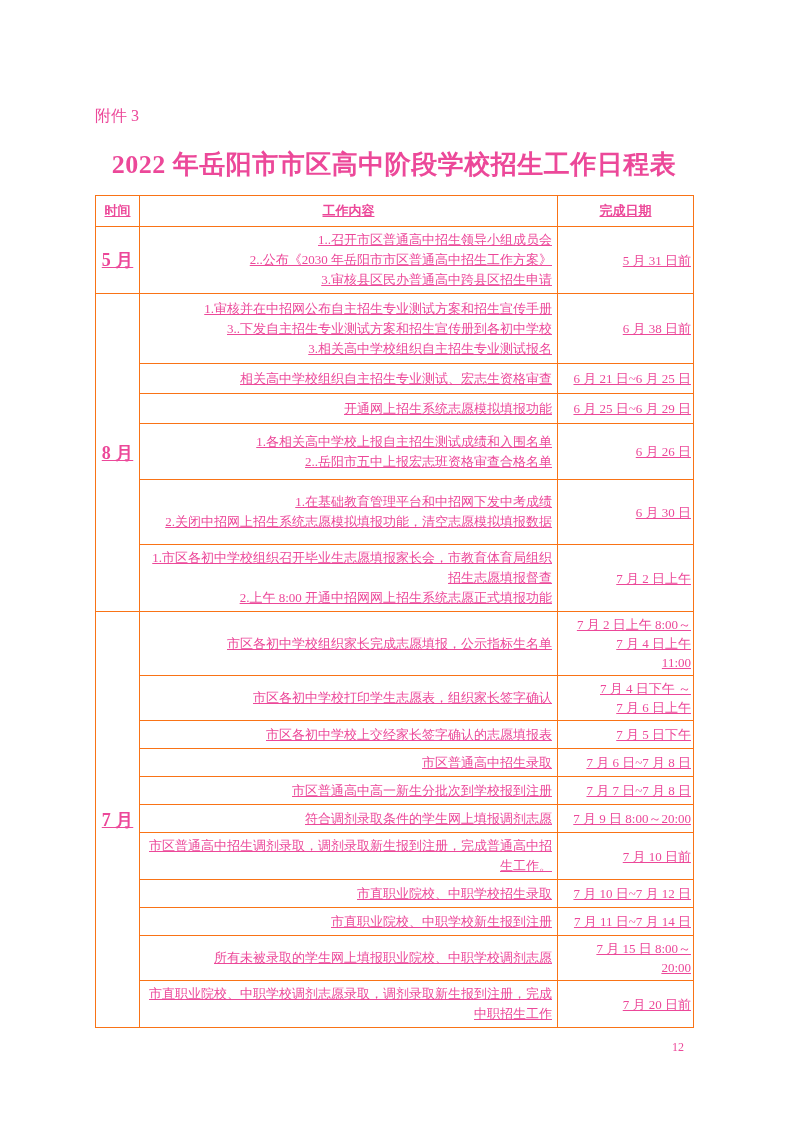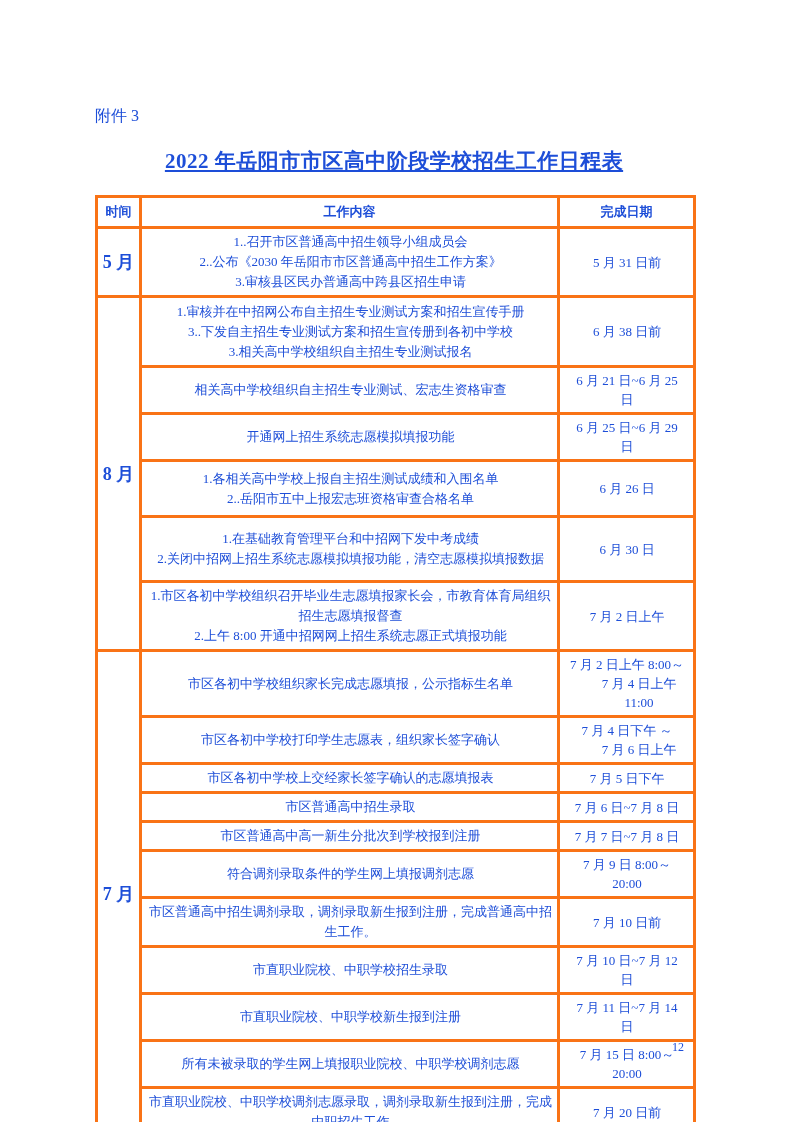--- a/index.html
+++ b/index.html
@@ -6,81 +6,81 @@
     margin: 0;
     padding: 0;
     background: #ffffff;
   }
   .page {
     position: relative;
     width: 793px;
     height: 1122px;
     background: #ffffff;
     font-family: "Liberation Serif", "DejaVu Serif", serif;
-    color: #1d4ed8;
+    color: #ec4899;
     overflow: hidden;
   }
   .attachment {
     position: absolute;
     left: 95px;
     top: 106px;
     font-size: 16px;
   }
   .doc-title {
     position: absolute;
     left: 85px;
     top: 147px;
     width: 618px;
     text-align: center;
-    font-size: 21px;
+    font-size: 26px;
     font-weight: bold;
     letter-spacing: 0.5px;
     white-space: nowrap;
-    text-decoration: underline;
   }
   table.schedule {
     position: absolute;
     left: 95px;
     top: 195px;
     width: 598px;
     border-collapse: collapse;
     table-layout: fixed;
   }
   table.schedule th,
   table.schedule td {
-    border: 3px solid #f97316;
+    border: 1px solid #f97316;
     overflow: hidden;
+    text-decoration: underline;
   }
   table.schedule th {
     font-size: 13px;
     font-weight: bold;
     text-align: center;
     vertical-align: middle;
     padding: 2px;
   }
   td.month {
     text-align: center;
     vertical-align: middle;
     font-weight: bold;
     font-size: 18px;
     white-space: nowrap;
   }
   td.task {
     font-size: 13px;
     line-height: 20px;
     padding: 3px 5px 3px 7px;
     vertical-align: middle;
-    text-align: center;
+    text-align: right;
   }
   td.date {
     font-size: 13px;
     line-height: 19px;
-    padding: 3px 8px 3px 9px;
-    vertical-align: middle;
-    text-align: center;
+    padding: 3px 2px 3px 9px;
+    vertical-align: middle;
+    text-align: right;
   }
   .date-line.indent {
     padding-left: 24px;
   }
   .pageno {
     position: absolute;
     left: 672px;
     top: 1040px;
     font-size: 12px;
     text-align: center;

